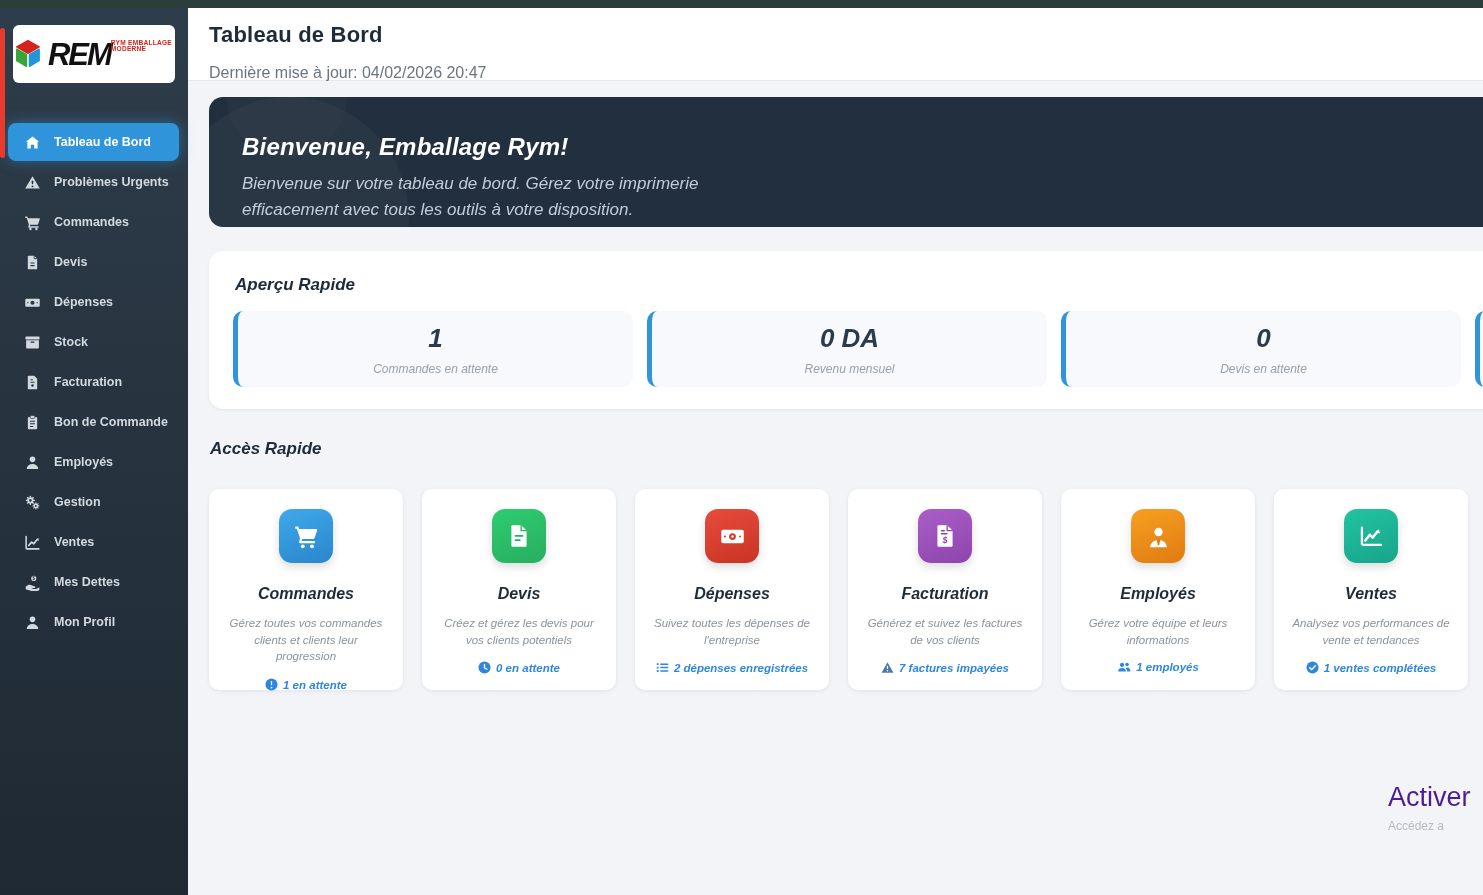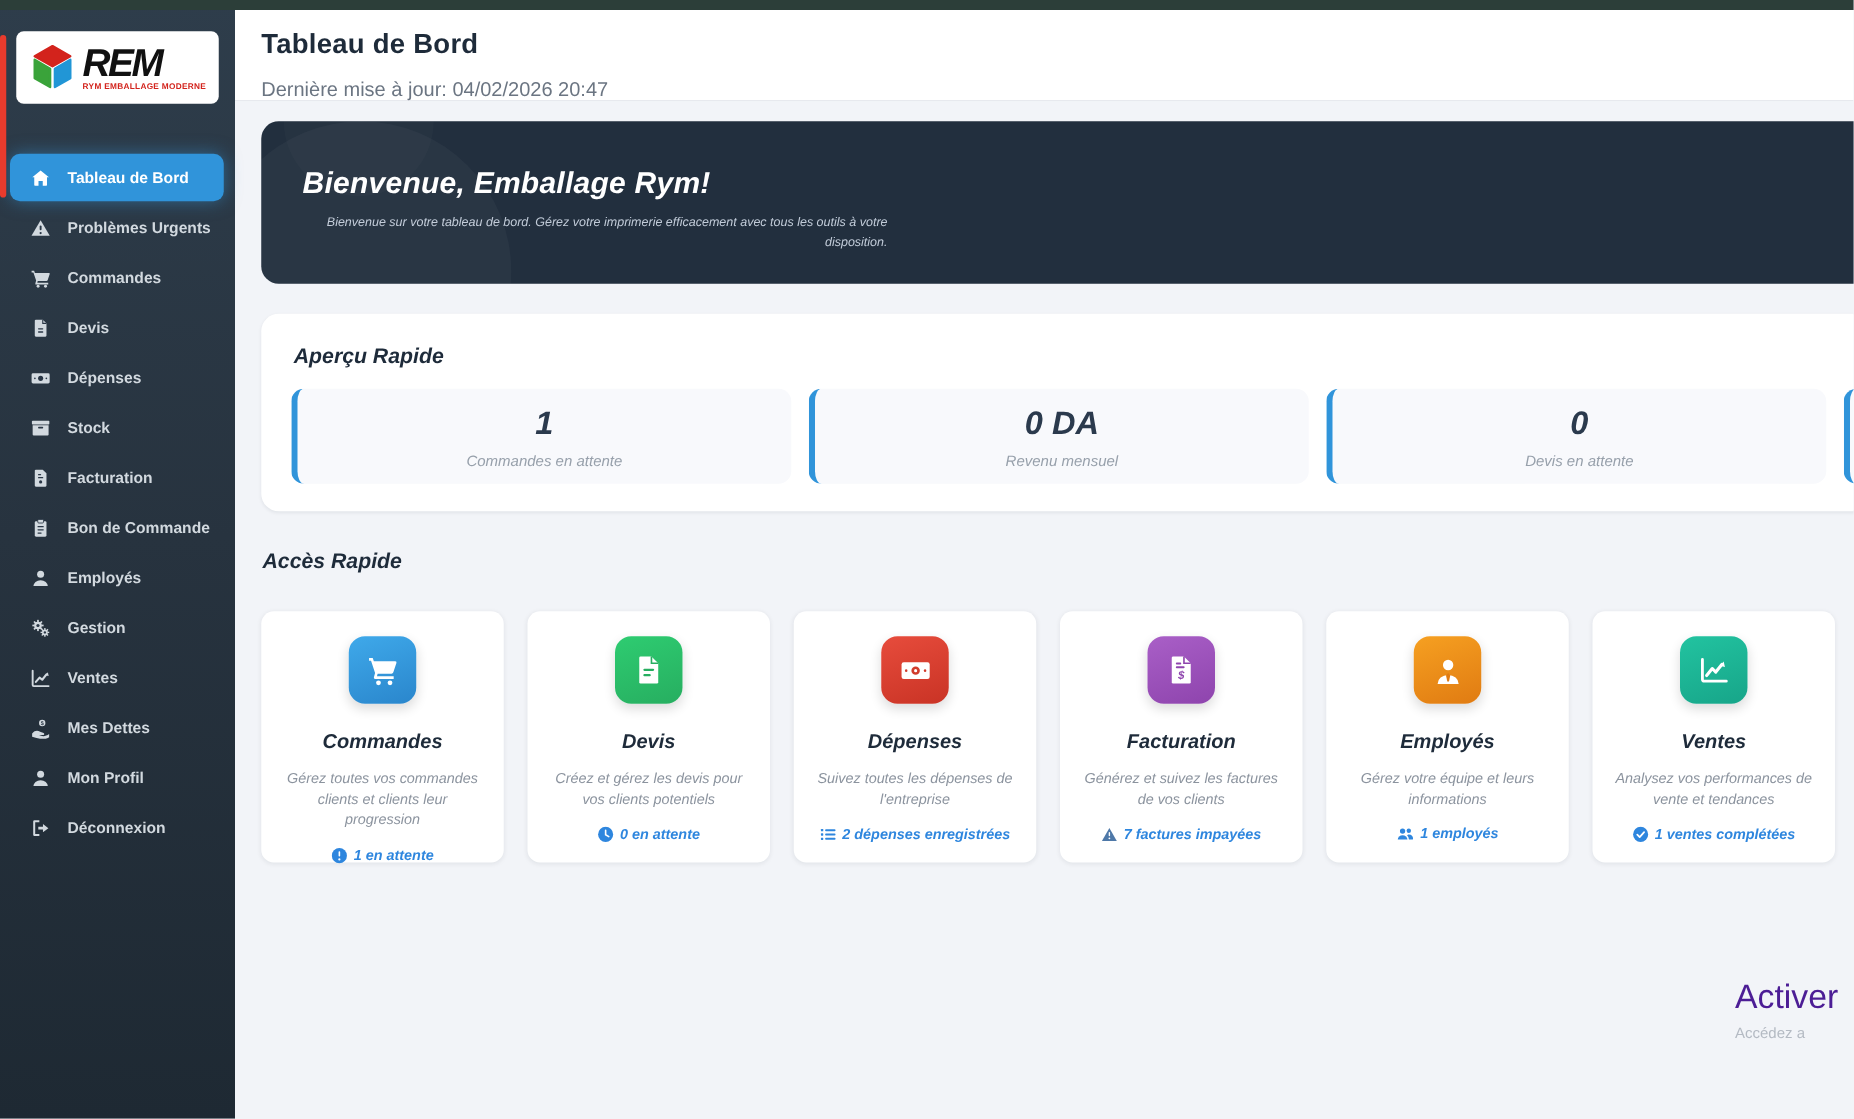--- a/index.html
+++ b/index.html
@@ -9,42 +9,42 @@
   }
   
   .topstrip{position:absolute;top:0;left:0;width:1483px;height:8px;background:#2c3e39;z-index:60;}
 
   
   .sidebar{position:absolute;left:0;top:0;bottom:0;width:188px;
     background:linear-gradient(180deg,#2e3d4b 0%,#27333f 48%,#1e2933 100%);z-index:40;}
   .scroll-thumb{position:absolute;left:0;top:28px;width:5px;height:130px;border-radius:3px;background:#e83b2d;z-index:46;}
   .logo-box{position:absolute;left:13px;top:25px;width:162px;height:58px;background:#fff;border-radius:6px;
     display:flex;align-items:center;justify-content:center;gap:5px;}
-  .logo-txt{display:flex;flex-direction:column;line-height:1;}
+  .logo-txt{display:flex;flex-direction:row;line-height:1;}
   .logo-rem{font-size:31px;font-weight:900;font-style:italic;color:#111;letter-spacing:-2px;}
   .logo-sub{font-size:6.6px;font-weight:800;color:#d3231c;letter-spacing:.25px;margin-top:1px;}
   .nav{position:absolute;top:122px;left:0;right:0;}
   .nav-item{display:flex;align-items:center;gap:13px;height:40px;padding-left:24px;
     color:#d2d9df;font-size:12.5px;font-weight:700;cursor:pointer;}
   .nav-item svg{flex:none;}
   .nav-item.active{background:#3094da;margin:0 9px 0 8px;border-radius:8px;height:38px;padding-left:16px;
     color:#fff;box-shadow:0 0 14px rgba(52,152,219,.5);margin-top:1px;margin-bottom:1px;}
 
   
   .main{position:absolute;left:188px;top:8px;right:0;bottom:0;overflow:hidden;background:#f2f4f8;}
   .pagehead{background:#fff;height:72px;padding-left:21px;border-bottom:1px solid #e7e9ee;}
   .pagehead h1{margin:0;padding-top:14px;font-size:22px;font-weight:800;color:#1e2b3a;letter-spacing:.2px;}
   .pagehead .sub{font-size:16px;color:#6b7582;margin-top:16px;}
   .content{position:relative;padding:16px 0 0 21px;font-style:italic;}
 
   .banner{width:1680px;height:130px;border-radius:14px;background:#222f3e;position:relative;overflow:hidden;color:#fff;box-sizing:border-box;}
   .banner::before{content:"";position:absolute;left:-40px;bottom:-110px;width:240px;height:240px;border-radius:50%;background:rgba(255,255,255,.035);}
   .banner::after{content:"";position:absolute;left:18px;top:-60px;width:120px;height:120px;border-radius:50%;background:rgba(255,255,255,.02);}
   .banner h2{margin:0;padding:36px 0 0 33px;font-size:24px;font-weight:800;letter-spacing:.2px;}
-  .banner p{margin:10px 0 0 33px;font-size:10px;color:#c2ccd9;max-width:468px;line-height:1.55;text-align:right;}
+  .banner p{margin:10px 0 0 33px;font-size:17px;color:#c2ccd9;max-width:468px;line-height:1.55;}
 
   .panel{margin-top:24px;width:1680px;background:#fff;border-radius:14px;padding:22px 24px;box-sizing:border-box;
     box-shadow:0 1px 3px rgba(16,24,40,.07);}
   .panel h2{margin:2px 0 16px 2px;font-size:17px;font-weight:800;color:#1e2b3a;}
   .stats{display:flex;gap:14px;}
   .stat{width:400px;height:76px;flex:none;background:#f8f9fc;border-radius:10px;border-left:5px solid #3094da;
     display:flex;flex-direction:column;align-items:center;justify-content:center;box-sizing:border-box;}
   .stat-value{font-size:26px;font-weight:800;color:#2b3a4d;}
   .stat-label{font-size:12px;color:#97a0ab;margin-top:8px;}
 
@@ -202,27 +202,20 @@
       </svg>
       <span>Mes Dettes</span>
     </div>
     <div class="nav-item">
       <svg width="17" height="17" viewBox="0 0 20 20" fill="currentColor">
         <circle cx="10" cy="6.3" r="3.3"></circle>
         <path d="M3.2 17.5 a6.8 5.6 0 0 1 13.6 0 Z"></path>
       </svg>
       <span>Mon Profil</span>
     </div>
-    <div class="nav-item">
-      <svg width="17" height="17" viewBox="0 0 20 20" fill="currentColor">
-        <path d="M8.8 2.5 H4.3 A1.3 1.3 0 0 0 3 3.8 v12.4 a1.3 1.3 0 0 0 1.3 1.3 h4.5 v-1.9 H4.9 V4.4 h3.9 Z"></path>
-        <path d="M12.2 6.2 17.3 10 12.2 13.8 v-2.5 H7.8 V8.7 h4.4 Z"></path>
-      </svg>
-      <span>Déconnexion</span>
-    </div>
   </nav>
 </aside>
 
 <div class="main">
   <div class="pagehead">
     <h1>Tableau de Bord</h1>
     <div class="sub">Dernière mise à jour: 04/02/2026 20:47</div>
   </div>
 
   <div class="content">

